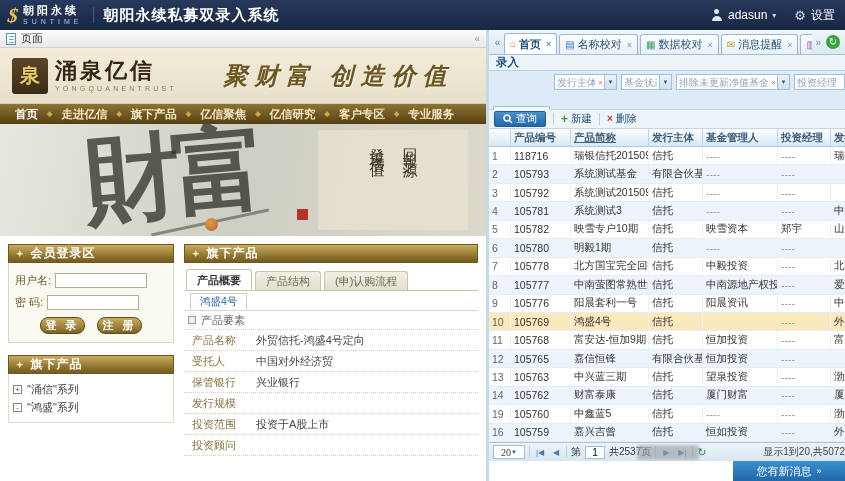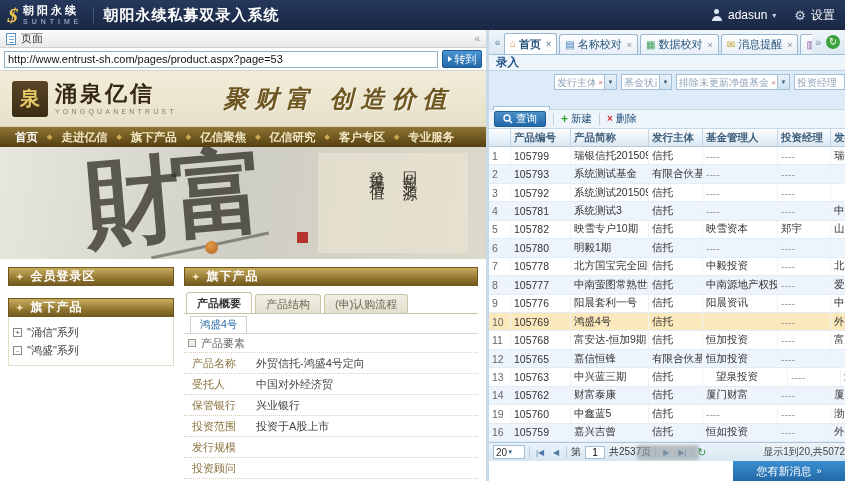--- a/index.html
+++ b/index.html
@@ -113,21 +113,21 @@
   .grid-header { height:18px; flex:none; width:420px; display:flex; background:linear-gradient(#fcfdfe,#d9e8f4); border-bottom:1px solid #b5cadd; }
   .gh { border-right:1px solid #c3d5e4; font-size:10.5px; font-weight:bold; color:#3f5e7a; display:flex; align-items:center; padding:0 3px; white-space:nowrap; overflow:hidden; flex:none; }
   .grid-body { flex:1; width:420px; overflow:hidden; }
   .grow { display:flex; height:18.45px; border-bottom:1px solid #e2edf5; font-size:10.5px; color:#333; background:#fff; }
   .grow.alt { background:#edf4fb; }
   .grow.sel { background:#fbe8bc; }
   .gc { border-right:1px solid #eef3f8; padding:0 3px; display:flex; align-items:center; white-space:nowrap; overflow:hidden; flex:none; }
   .gc.rn { color:#666; }
   .gc.dim { color:#999; }
   .pager { height:19px; flex:none; background:linear-gradient(#ecf3f9,#d8e7f2); border-top:1px solid #aac6dd; display:flex; align-items:center; gap:4px; padding:0 4px; font-size:10px; color:#333; position:relative; overflow:hidden; }
-  .psize { width:32px; height:14px; border:1px solid #a3bfd7; background:#fff; display:flex; align-items:center; justify-content:flex-start; padding:0 2px; font-size:10px; }
+  .psize { width:32px; height:14px; border:1px solid #a3bfd7; background:#fff; display:flex; align-items:center; justify-content:center; padding:0 2px; font-size:10px;font-family:Liberation Serif, serif; }
   .psize .mini-caret { font-size:6px; color:#3a5a7a; }
   .pbtn { color:#4a7aa8; font-size:8px; min-width:12px; text-align:center; }
   .psep { width:1px; height:12px; background:#bcd0e0; }
   .pinput { width:20px; height:13px; border:1px solid #a3bfd7; text-align:center; font:10px "Liberation Sans",sans-serif; padding:0; }
   .prefresh { color:#2a8a3a; font-size:11px; }
   .pinfo { margin-left:auto; white-space:nowrap; color:#444; margin-right:-4px; }
   .blur-patch { position:absolute; left:148px; top:2px; width:62px; height:15px; background:rgba(150,156,162,.6); border-radius:2px; filter:blur(1.5px); }
   .rp-footer { height:20px; flex:none; position:relative; background:#fff; }
   .msg-btn { position:absolute; right:0; top:0; width:112px; height:20px; background:linear-gradient(#3b8fd0,#2268a8); color:#fff; border:none; font:11px "Liberation Sans",sans-serif; display:flex; align-items:center; justify-content:center; gap:5px; }
   .msg-caret { font-size:9px; }
@@ -158,27 +158,20 @@
     </div>
   </header>
 
   <div class="main">
 
     <section class="left-panel">
       <div class="lp-header">
         <span class="doc-icon"></span>
         <span>页面</span>
         <span class="lp-collapse">«</span>
-      </div>
-      <div class="url-row">
-        <input class="url-input" value="http://www.entrust-sh.com/pages/product.aspx?page=53" style="">
-        <button class="go-btn">
-          <span class="go-arrow"></span>
-          <span>转到</span>
-        </button>
       </div>
 
       <div class="site">
         <div class="site-header">
           <div class="logo-mark">泉</div>
           <div class="logo-words">
             <div class="site-logo-name">涌泉亿信</div>
             <div class="site-logo-sub">YONGQUANENTRUST</div>
           </div>
           <div class="site-slogan">聚财富 创造价值</div>
@@ -207,20 +200,34 @@
             <div class="hero-vert">回報之源</div>
           </div>
           <div class="hero-seal"></div>
         </div>
         <div class="site-body">
           <div class="site-left">
             <div class="gold-hd">
               <span class="gold-orn">✦</span>
               <span>会员登录区</span>
             </div>
+            <div class="login-box">
+              <div class="lrow">
+                <span>用户名:</span>
+                <input class="site-input" style="">
+              </div>
+              <div class="lrow">
+                <span>密 码:</span>
+                <input type="password" class="site-input" style="">
+              </div>
+              <div class="btn-row">
+                <button class="gold-btn">登 录</button>
+                <button class="gold-btn">注 册</button>
+              </div>
+            </div>
             <div class="gold-hd tree-hd">
               <span class="gold-orn">✦</span>
               <span>旗下产品</span>
             </div>
             <div class="tree-box">
                 <div class="tree-item" style="margin-left: 0px;">
                   <span class="texp">+</span>
                   <span>"涌信"系列</span>
                 </div>
                 <div class="tree-item" style="margin-left: 0px;">
@@ -253,26 +260,26 @@
                 </div>
                 <div class="field-row">
                   <span class="f-label">受托人</span>
                   <span class="f-value">中国对外经济贸</span>
                 </div>
                 <div class="field-row">
                   <span class="f-label">保管银行</span>
                   <span class="f-value">兴业银行</span>
                 </div>
                 <div class="field-row">
+                  <span class="f-label">发行规模</span>
+                  <span class="f-value"></span>
+                </div>
+                <div class="field-row">
                   <span class="f-label">投资范围</span>
                   <span class="f-value">投资于A股上市</span>
-                </div>
-                <div class="field-row">
-                  <span class="f-label">发行规模</span>
-                  <span class="f-value"></span>
                 </div>
                 <div class="field-row">
                   <span class="f-label">投资顾问</span>
                 </div>
               </div>
           </div>
         </div>
       </div>
     </section>
 
@@ -365,30 +372,30 @@
         <span class="tb-sep"></span>
         <button class="btn-link">
           <span class="x-icon">×</span>
           <span>删除</span>
         </button>
       </div>
       <div class="grid">
         <div class="grid-header">
             <div class="gh" style="width: 22px;"></div>
             <div class="gh" style="width: 60px;">产品编号</div>
-            <div class="gh" style="width: 78px;">产品简称</div>
+            <div class="gh" style="width: 78px; text-decoration: underline;">产品简称</div>
             <div class="gh" style="width: 54px;">发行主体</div>
             <div class="gh" style="width: 75px;">基金管理人</div>
             <div class="gh" style="width: 53px;">投资经理</div>
             <div class="gh" style="width: 78px;">发行机构</div>
           </div>
         <div class="grid-body">
             <div class="grow">
               <div class="gc rn" style="width: 22px;">1</div>
-              <div class="gc" style="width: 60px;">105799</div>
+              <div class="gc" style="width: 60px;">118716</div>
               <div class="gc" style="width: 78px;">瑞银信托20150910</div>
               <div class="gc" style="width: 54px;">信托</div>
               <div class="gc dim" style="width: 75px;">----</div>
               <div class="gc dim" style="width: 53px;">----</div>
               <div class="gc" style="width: 78px;">瑞银</div>
             </div>
             <div class="grow alt">
               <div class="gc rn" style="width: 22px;">2</div>
               <div class="gc" style="width: 60px;">105793</div>
               <div class="gc" style="width: 78px;">系统测试基金</div>
@@ -485,21 +492,21 @@
               <div class="gc" style="width: 54px;">有限合伙基金</div>
               <div class="gc" style="width: 75px;">恒加投资</div>
               <div class="gc dim" style="width: 53px;">----</div>
               <div class="gc" style="width: 78px;"></div>
             </div>
             <div class="grow">
               <div class="gc rn" style="width: 22px;">13</div>
               <div class="gc" style="width: 60px;">105763</div>
               <div class="gc" style="width: 78px;">中兴蓝三期</div>
               <div class="gc" style="width: 54px;">信托</div>
-              <div class="gc" style="width: 75px; margin-left: 10px;">望泉投资</div>
+              <div class="gc" style="width: 75px;">望泉投资</div>
               <div class="gc dim" style="width: 53px;">----</div>
               <div class="gc" style="width: 78px;">渤海</div>
             </div>
             <div class="grow alt">
               <div class="gc rn" style="width: 22px;">14</div>
               <div class="gc" style="width: 60px;">105762</div>
               <div class="gc" style="width: 78px;">财富泰康</div>
               <div class="gc" style="width: 54px;">信托</div>
               <div class="gc" style="width: 75px;">厦门财富</div>
               <div class="gc dim" style="width: 53px;">----</div>

